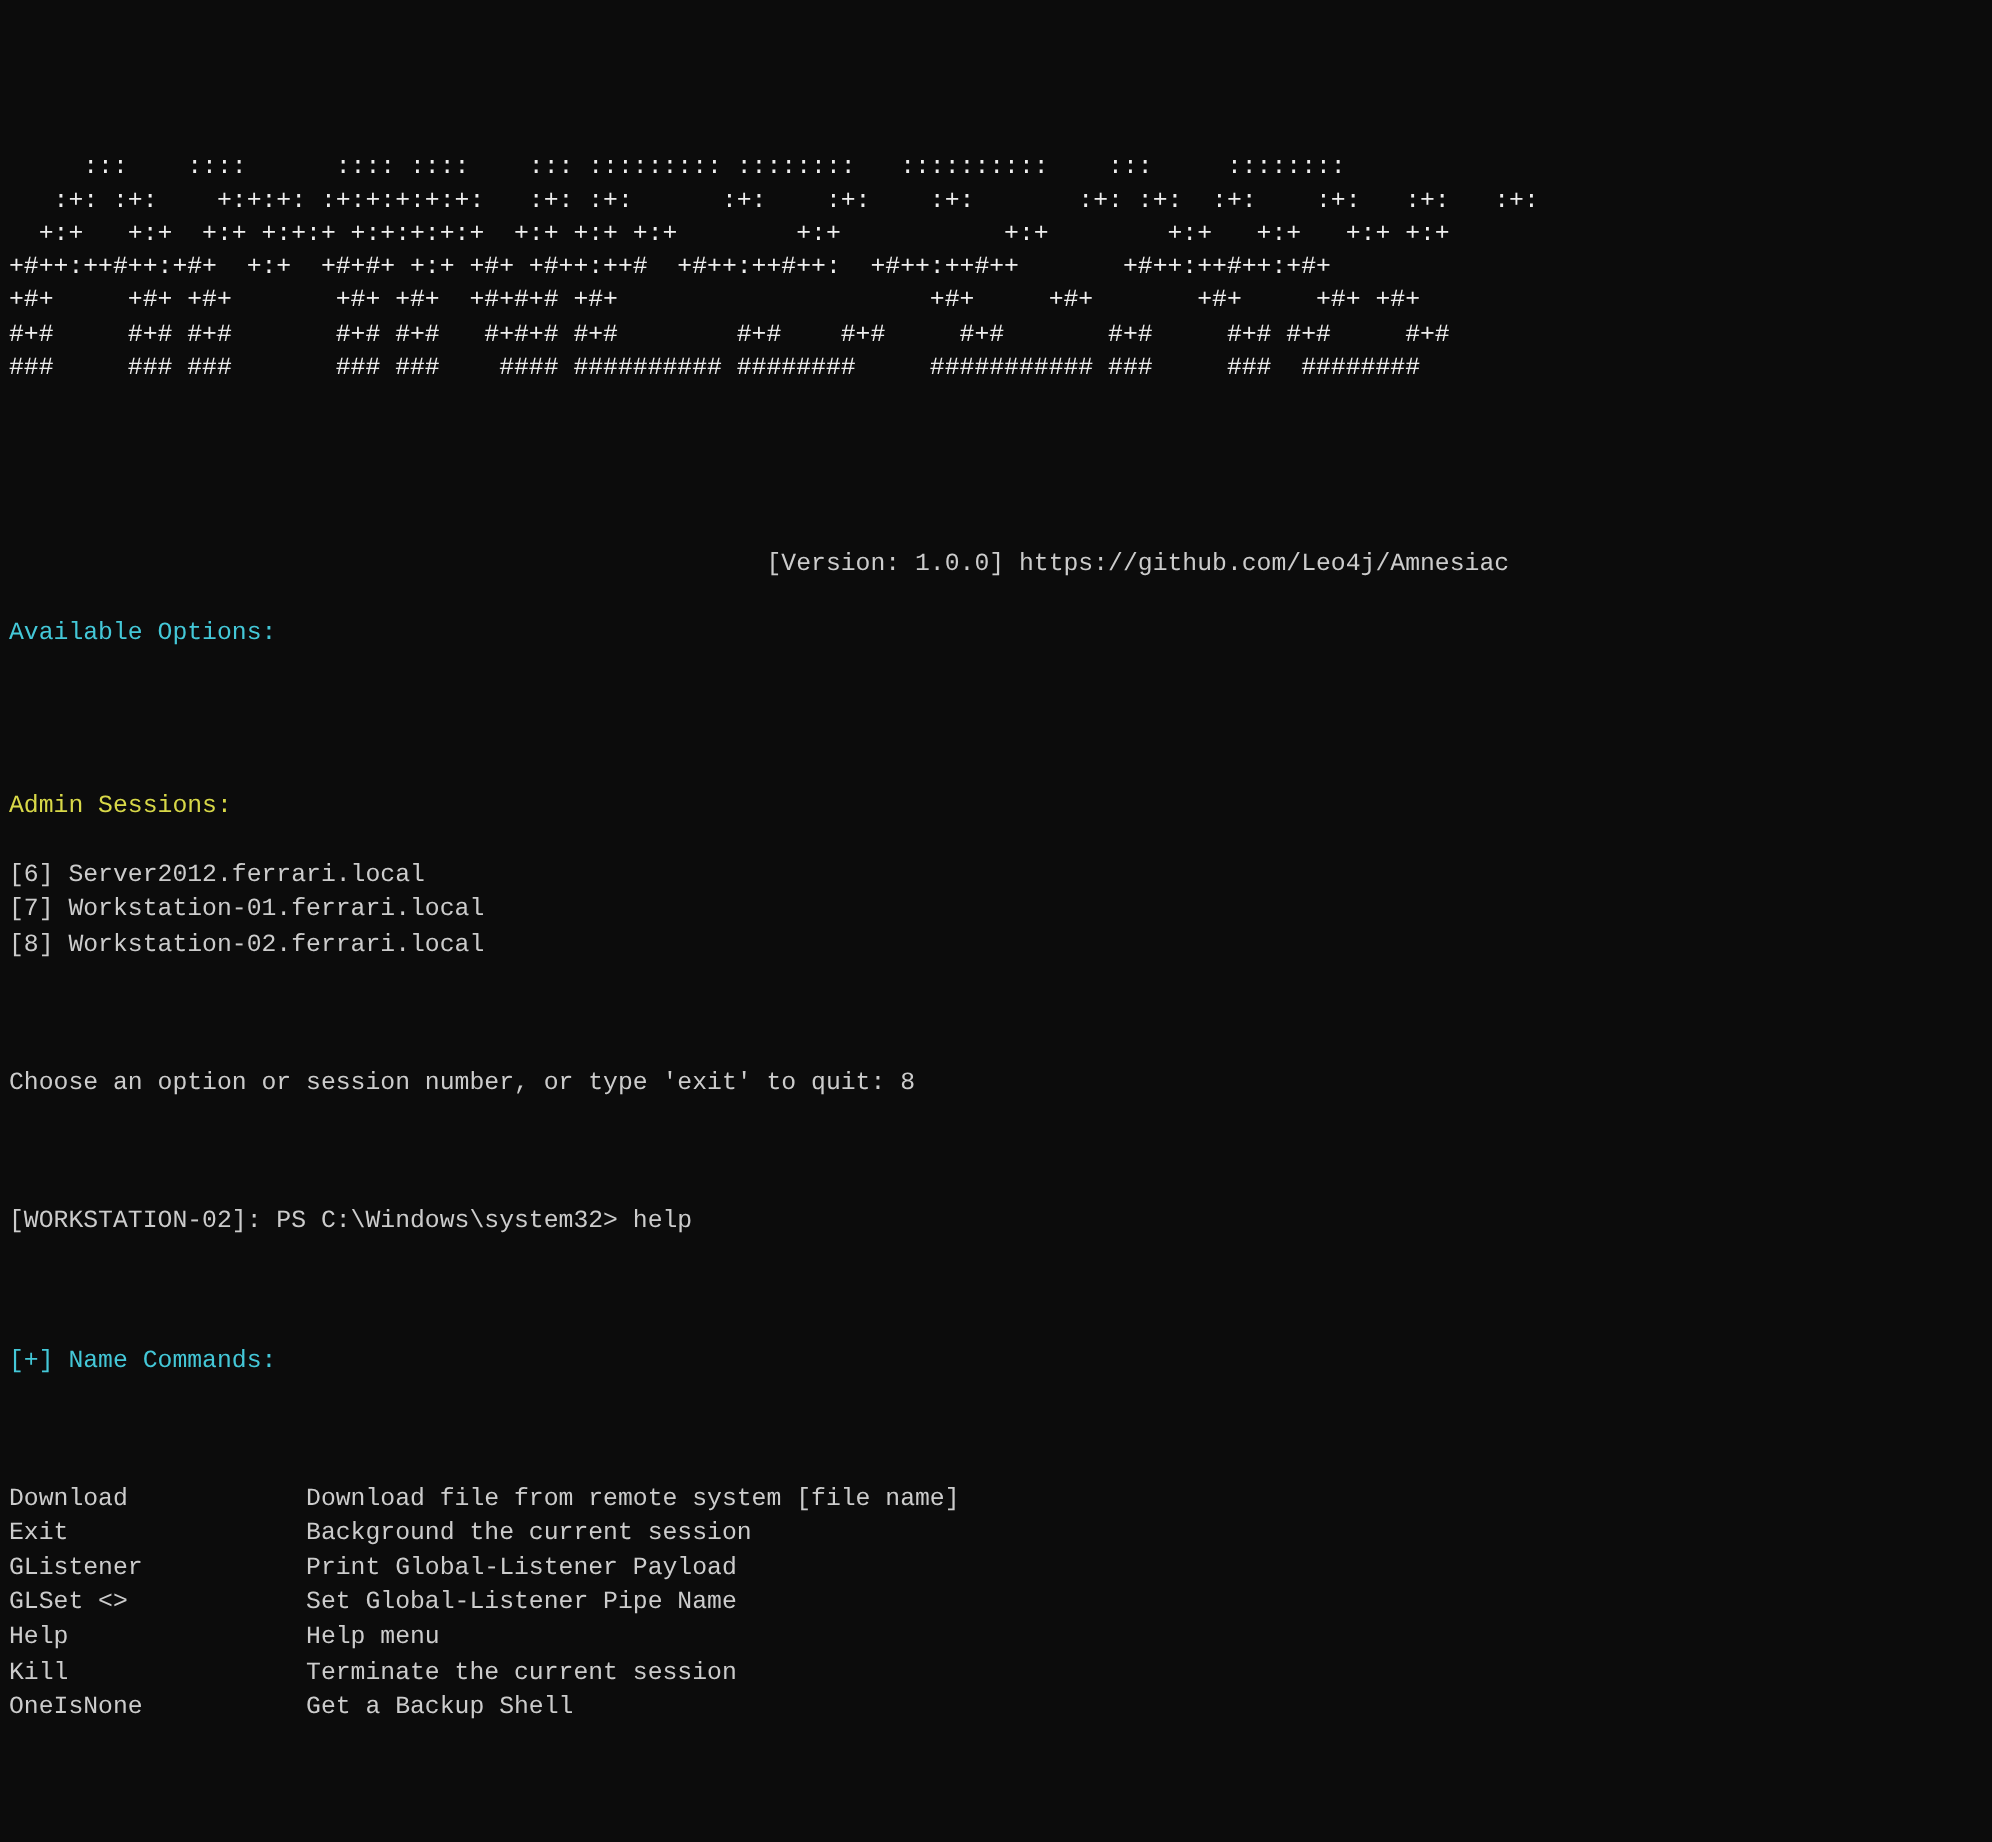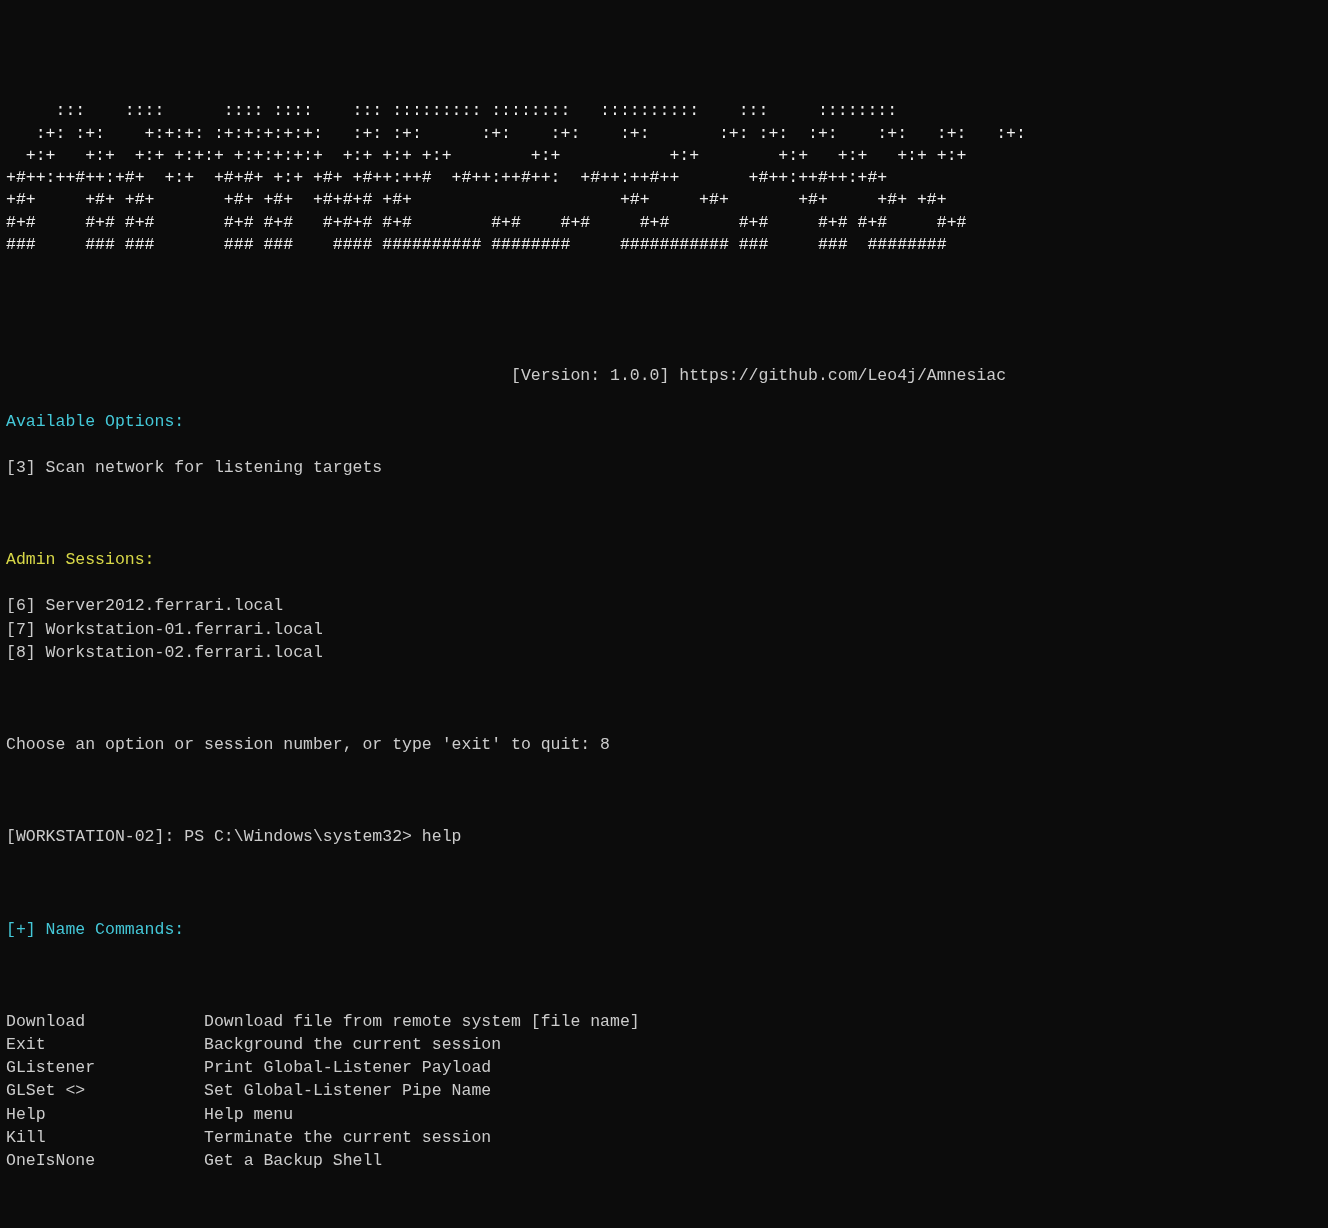--- a/index.html
+++ b/index.html
@@ -65,21 +65,21 @@
 <div class="ascii-art">     :::    ::::      :::: ::::    ::: ::::::::: ::::::::   ::::::::::    :::     ::::::::
    :+: :+:    +:+:+: :+:+:+:+:+:   :+: :+:      :+:    :+:    :+:       :+: :+:  :+:    :+:   :+:   :+:
   +:+   +:+  +:+ +:+:+ +:+:+:+:+  +:+ +:+ +:+        +:+           +:+        +:+   +:+   +:+ +:+
 +#++:++#++:+#+  +:+  +#+#+ +:+ +#+ +#++:++#  +#++:++#++:  +#++:++#++       +#++:++#++:+#+
 +#+     +#+ +#+       +#+ +#+  +#+#+# +#+                     +#+     +#+       +#+     +#+ +#+
 #+#     #+# #+#       #+# #+#   #+#+# #+#        #+#    #+#     #+#       #+#     #+# #+#     #+#
 ###     ### ###       ### ###    #### ########## ########     ########### ###     ###  ########</div>
 <div class="blank"></div>
 <div class="version-line">                                                   [Version: 1.0.0] https://github.com/Leo4j/Amnesiac</div>
 <div class="section-header">Available Options:</div>
-<div id="options-container"><div class="option-line">[3] Scan network for listening targets</div></div>
+<div id="options-container"></div>
 <div class="blank"></div>
 <div class="sessions-header">Admin Sessions:</div>
 <div id="sessions-container"><div class="option-line">[6] Server2012.ferrari.local</div><div class="option-line">[7] Workstation-01.ferrari.local</div><div class="option-line">[8] Workstation-02.ferrari.local</div></div>
 <div class="blank"></div>
 <div class="prompt-line">Choose an option or session number, or type 'exit' to quit: 8</div>
 <div class="blank"></div>
 <div class="shell-prompt">[WORKSTATION-02]: PS C:\Windows\system32&gt; help</div>
 <div class="blank"></div>
 <div class="core-header">[+] Name Commands:</div>
 <div class="blank"></div>

